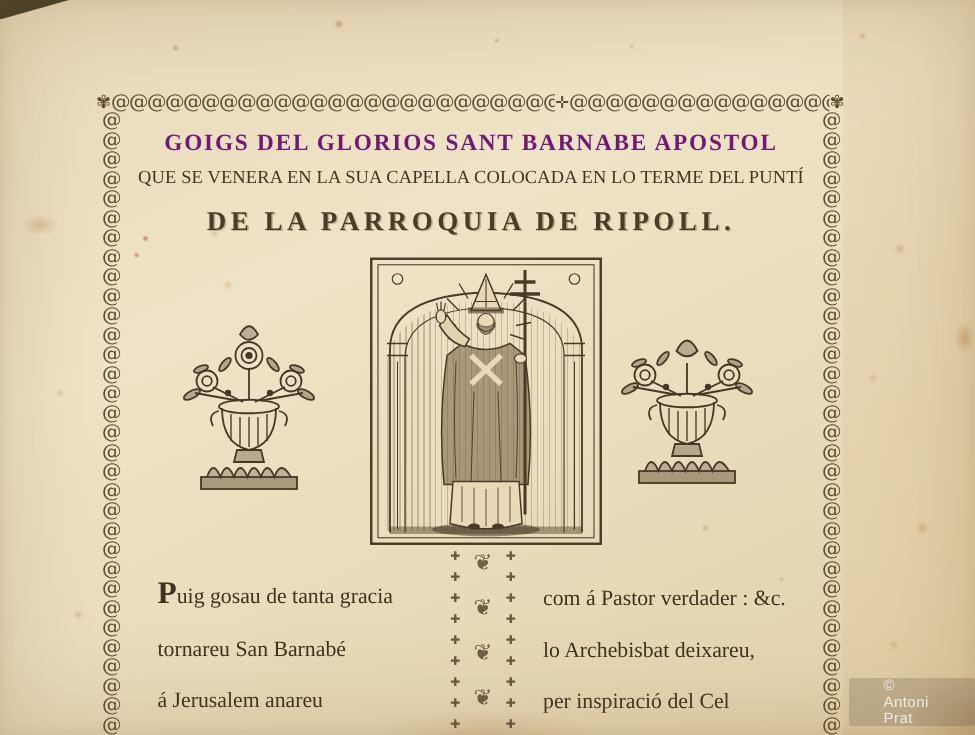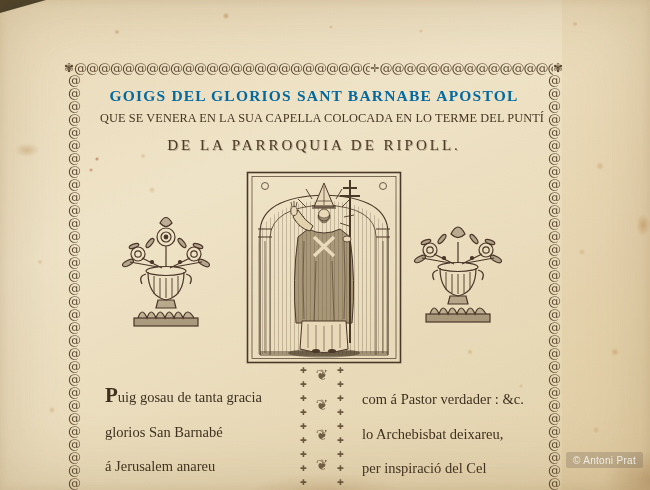--- a/index.html
+++ b/index.html
@@ -43,24 +43,24 @@
   .b-corner{font-family:"DejaVu Sans",sans-serif;font-size:12px;letter-spacing:0;}
   .b-cross{font-family:"DejaVu Sans",sans-serif;font-size:11px;letter-spacing:0;}
   .b-run{overflow:hidden;}
   .b-side{position:absolute;top:73px;width:18px;height:417px;overflow:hidden;color:#5d4a32;
     font-family:"DejaVu Serif",serif;font-size:13px;letter-spacing:-2px;
     writing-mode:vertical-rl;text-orientation:upright;white-space:nowrap;}
   .b-left{left:64px;}
   .b-right{left:544px;}
 
   
-  .text-block{position:absolute;left:84px;width:460px;text-align:center;color:#0369a1;}
+  .text-block{position:absolute;left:84px;width:460px;text-align:center;color:#701a75;}
   .title{top:87px;font-size:15.5px;font-weight:bold;letter-spacing:1.2px;}
-  .subtitle{top:111px;font-size:12.3px;letter-spacing:.1px;color:#443521;text-align:right;}
-  .parish{top:137px;font-size:15px;font-weight:normal;letter-spacing:3px;color:#4c3b26;
+  .subtitle{top:111px;font-size:12.3px;letter-spacing:.1px;color:#443521;}
+  .parish{top:137px;font-size:18px;font-weight:bold;letter-spacing:3px;color:#4c3b26;
     text-shadow:1px 1px 0 rgba(60,45,25,.28);}
 
   
   .engraving{position:absolute;left:246px;top:171px;width:156px;height:193px;}
   .hatch{position:absolute;left:12px;right:12px;top:30px;bottom:10px;
     background:repeating-linear-gradient(90deg, rgba(75,58,38,.25) 0 1px, transparent 1px 4px);
     border-radius:62px 62px 0 0 / 42px 42px 0 0;}
   .engraving svg{position:absolute;left:0;top:0;}
 
   
@@ -77,21 +77,21 @@
   .lead::first-letter{font-size:21px;font-weight:bold;}
 
   
   .divider{position:absolute;left:299px;top:366px;width:46px;height:124px;display:flex;
     justify-content:space-between;overflow:hidden;color:#5d4a32;}
   .div-cross{writing-mode:vertical-rl;text-orientation:upright;font-family:"DejaVu Sans",sans-serif;
     font-size:8px;letter-spacing:5px;opacity:.9;}
   .div-floral{writing-mode:vertical-rl;text-orientation:upright;font-family:"DejaVu Sans",sans-serif;
     font-size:15px;letter-spacing:12px;opacity:.85;}
 
-  .watermark{position:absolute;left:566px;top:452px;height:16px;padding:0 7px;display:flex;
+  .watermark{position:absolute;left:566px;top:452px;height:32px;padding:0 23px;display:flex;
     align-items:center;justify-content:center;background:rgba(95,85,70,.25);border-radius:2px;
     color:rgba(255,255,255,.78);font-family:"Liberation Sans",sans-serif;font-size:10px;letter-spacing:.3px;}
 </style>
 </head>
 <body>
 
 <div class="fold"></div>
 <div class="right-age"></div>
 
 <div class="b-top">
@@ -202,21 +202,21 @@
       <ellipse cx="16" cy="36" rx="5" ry="2" transform="rotate(-20 16 36)" fill="rgba(74,54,40,.35)"></ellipse>
       <ellipse cx="80" cy="36" rx="5" ry="2" transform="rotate(20 80 36)" fill="rgba(74,54,40,.35)"></ellipse>
       <circle cx="34" cy="52" r="1.5" fill="#4a3628"></circle>
         <circle cx="62" cy="52" r="1.5" fill="#4a3628"></circle>
     </g>
   </svg>
 </div>
 
 <div class="col col-left">
   <p class="vline lead">Puig gosau de tanta gracia</p>
-  <p class="vline">glorios San Barnabé</p>
+  <p class="vline">tornareu San Barnabé</p>
   <p class="vline">á Jerusalem anareu</p>
 </div>
 
 <div class="divider">
   <span class="div-cross">✚✚✚✚✚✚✚✚✚</span>
   <span class="div-floral">❦❦❦❦</span>
   <span class="div-cross">✚✚✚✚✚✚✚✚✚</span>
 </div>
 
 <div class="col col-right">

